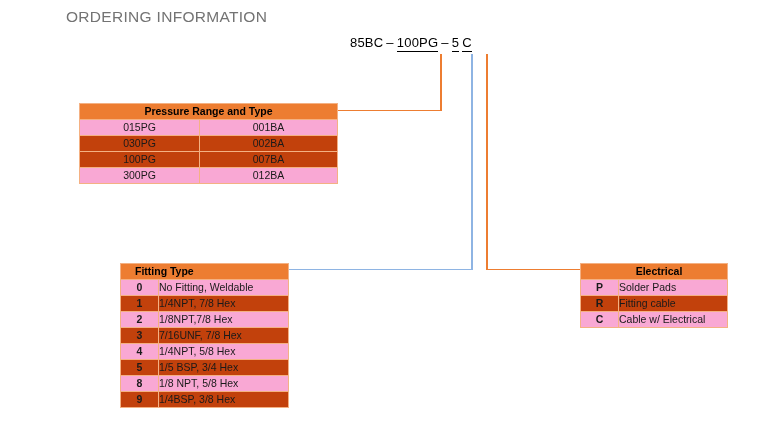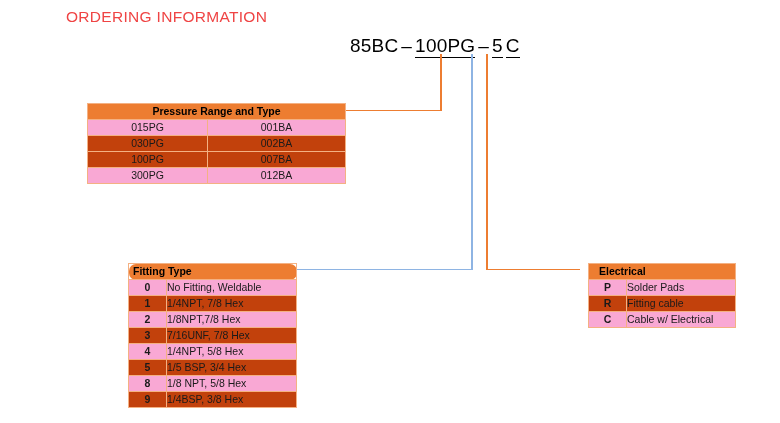--- a/index.html
+++ b/index.html
@@ -16,31 +16,31 @@
     color: #1a1a1a;
   }
 
   
   #page-title {
     position: absolute;
     left: 66px;
     top: 8px;
     font-size: 15.5px;
     letter-spacing: 0.3px;
-    color: #ef4444;
+    color: #737373;
     font-weight: 400;
     white-space: nowrap;
   }
 
   
   #part-number {
     position: absolute;
     left: 350px;
     top: 35px;
-    font-size: 19px;
+    font-size: 13px;
     color: #000000;
     white-space: nowrap;
     letter-spacing: 0.2px;
   }
   #part-number .seg { position: relative; }
   #part-number .ul {
     border-bottom: 1.4px solid #000;
     padding-bottom: 1px;
   }
   #part-number .dash { padding: 0 3px; }
@@ -60,21 +60,20 @@
   .line-v { width: 1.6px; }
   .c-orange { background: #ED7D31; }
   .c-blue   { background: #8EB4E3; }
 
   
   .tbl {
     position: absolute;
     border-collapse: collapse;
     table-layout: fixed;
     font-size: 10.5px;
-    margin-left: 8px;
   }
   .tbl th, .tbl td {
     border: 1px solid #F4B183;
     padding: 0;
     height: 15px;
     line-height: 15px;
     white-space: nowrap;
   }
   .tbl th {
     background: #ED7D31;
@@ -92,27 +91,27 @@
   .lft { text-align: left; padding-left: 7px; }
 
   
   #tbl-pressure { left: 79px; top: 103px; width: 258px; }
   #tbl-pressure th { text-align: center; }
   #tbl-pressure col.c1 { width: 120px; }
   #tbl-pressure col.c2 { width: 138px; }
 
   
   #tbl-fitting { left: 120px; top: 263px; width: 168px; }
-  #tbl-fitting th.hdr { text-align: left; padding-left: 4px; border-radius: 7px; }
+  #tbl-fitting th.hdr { text-align: left; padding-left: 14px; }
   #tbl-fitting col.c1 { width: 38px; }
   #tbl-fitting col.c2 { width: 130px; }
 
   
   #tbl-electrical { left: 580px; top: 263px; width: 147px; }
-  #tbl-electrical th.hdr { text-align: left; padding-left: 10px; }
+  #tbl-electrical th.hdr { text-align: center; padding-left: 10px; }
   #tbl-electrical col.c1 { width: 38px; }
   #tbl-electrical col.c2 { width: 109px; }
 
   .bold-cell { font-weight: bold; }
 </style>
 </head>
 <body>
 
 <div id="page-title">ORDERING INFORMATION</div>
 

